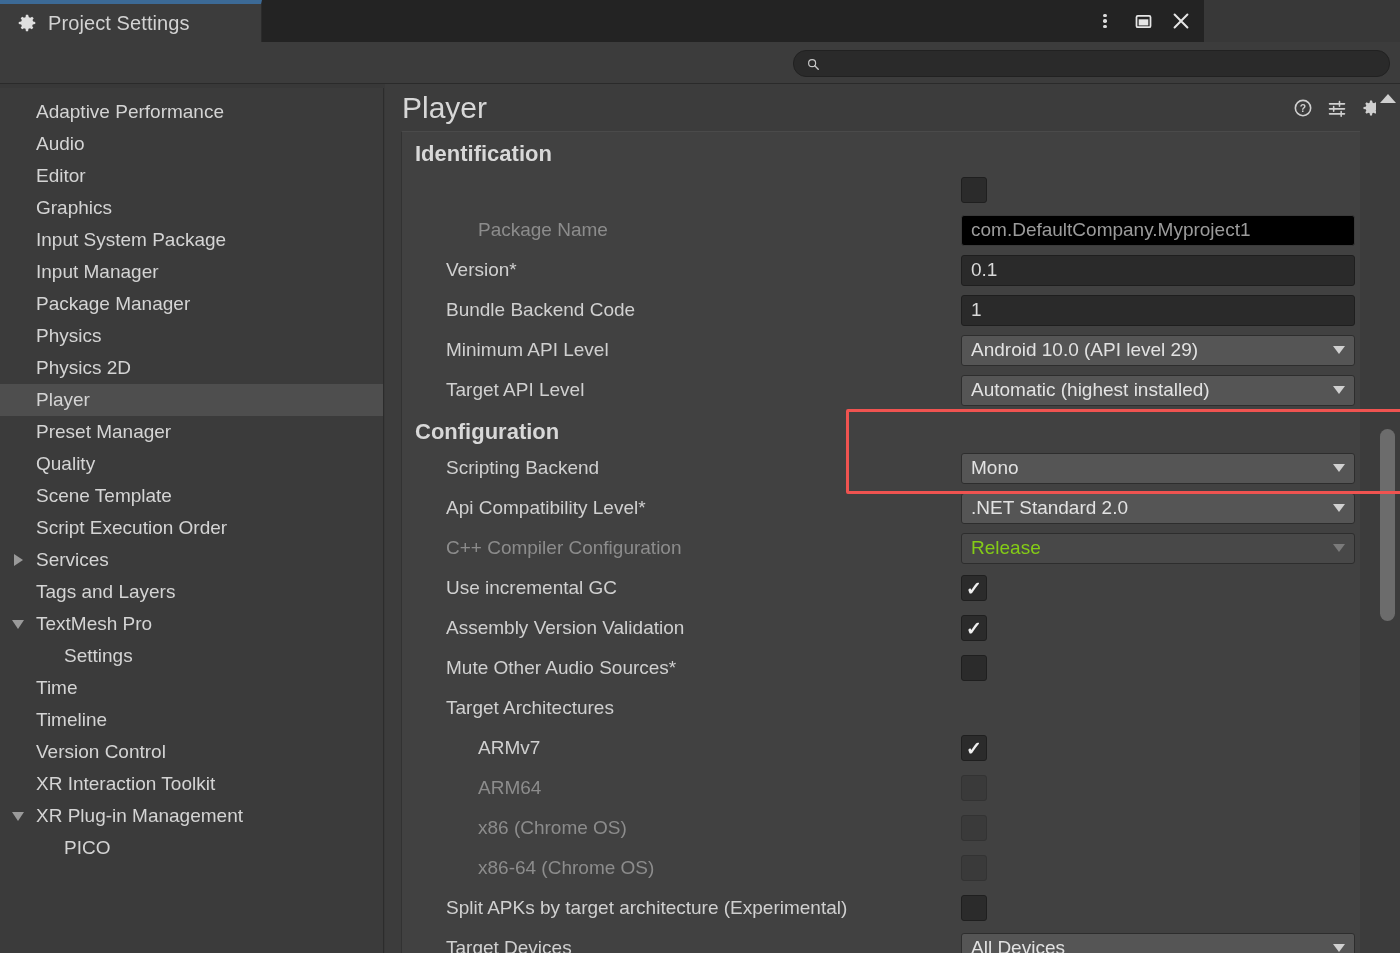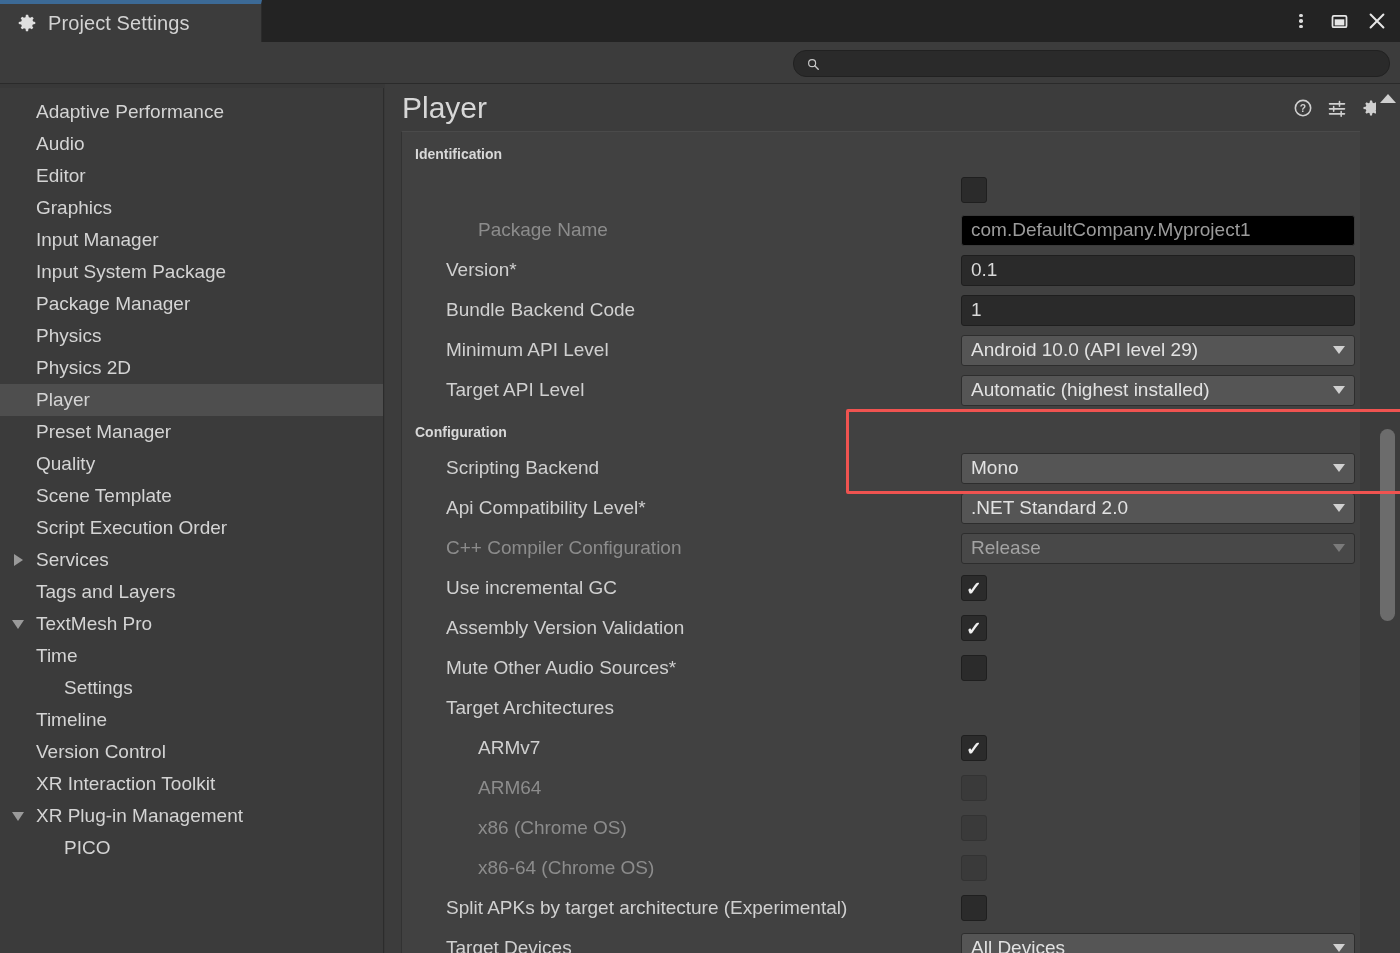--- a/index.html
+++ b/index.html
@@ -11,21 +11,21 @@
   }
   .window {
     position: relative;
     width: 1400px; height: 953px;
     background: #383838;
   }
 
   
   .titlebar {
     position: absolute; top: 0; left: 0;
-    width: 1400px; height: 42px;
+    width: 1204px; height: 42px;
     background: #232323;
   }
   .tab {
     position: absolute; top: 0; left: 0;
     width: 262px; height: 42px;
     background: #3c3c3c;
     border-top: 4px solid #3c6a96;
     display: flex; align-items: center;
     padding-left: 16px;
     border-right: 1px solid #2b2b2b;
@@ -136,21 +136,21 @@
     position: absolute; top: 47px; left: 16px;
     width: 959px; height: 822px;
     background: #414141;
     border-left: 1px solid #323232;
     border-top: 1px solid #4a4a4a;
     overflow: hidden;
   }
   .inner-scroll { position: absolute; top: 0; left: 0; width: 959px; }
 
   .section-title {
-    font-size: 14px; color: #d8d8d8; font-weight: bold;
+    font-size: 22px; color: #d8d8d8; font-weight: bold;
     padding: 8px 0 6px 13px;
     height: 38px; line-height: 28px;
   }
   .row {
     height: 40px;
     display: flex; align-items: center;
     position: relative;
   }
   .row .label {
     font-size: 19px; color: #d0d0d0;
@@ -187,21 +187,21 @@
   .dropdown {
     width: 394px; height: 31px;
     background: #555555;
     border: 1px solid #2d2d2d;
     border-radius: 3px;
     display: flex; align-items: center; justify-content: space-between;
     padding: 0 9px 0 9px;
     color: #e2e2e2; font-size: 19px;
     white-space: nowrap; overflow: hidden;
   }
-  .dropdown.dim { background: #484848; color: #a3a3a3; }
+  .dropdown.dim { background: #484848; color: #84cc16; }
   .dd-arrow {
     width: 0; height: 0; flex: 0 0 auto;
     border-top: 8px solid #d0d0d0;
     border-left: 6px solid transparent;
     border-right: 6px solid transparent;
     margin-left: 8px;
   }
   .dropdown.dim .dd-arrow { border-top-color: #7a7a7a; }
 
   
@@ -302,25 +302,25 @@
         <div class="side-item">
           <span class="caret"></span>
           <span class="lbl">Editor</span>
         </div>
         <div class="side-item">
           <span class="caret"></span>
           <span class="lbl">Graphics</span>
         </div>
         <div class="side-item">
           <span class="caret"></span>
+          <span class="lbl">Input System Package</span>
+        </div>
+        <div class="side-item">
+          <span class="caret"></span>
           <span class="lbl">Input Manager</span>
-        </div>
-        <div class="side-item">
-          <span class="caret"></span>
-          <span class="lbl">Input System Package</span>
         </div>
         <div class="side-item">
           <span class="caret"></span>
           <span class="lbl">Package Manager</span>
         </div>
         <div class="side-item">
           <span class="caret"></span>
           <span class="lbl">Physics</span>
         </div>
         <div class="side-item">
@@ -356,27 +356,27 @@
         <div class="side-item">
           <span class="caret"></span>
           <span class="lbl">Tags and Layers</span>
         </div>
         <div class="side-item">
           <span class="caret">
             <span class="tri-down"></span>
           </span>
           <span class="lbl">TextMesh Pro</span>
         </div>
+        <div class="side-item indent">
+          <span class="caret"></span>
+          <span class="lbl">Settings</span>
+        </div>
         <div class="side-item">
           <span class="caret"></span>
           <span class="lbl">Time</span>
-        </div>
-        <div class="side-item indent">
-          <span class="caret"></span>
-          <span class="lbl">Settings</span>
         </div>
         <div class="side-item">
           <span class="caret"></span>
           <span class="lbl">Timeline</span>
         </div>
         <div class="side-item">
           <span class="caret"></span>
           <span class="lbl">Version Control</span>
         </div>
         <div class="side-item">

